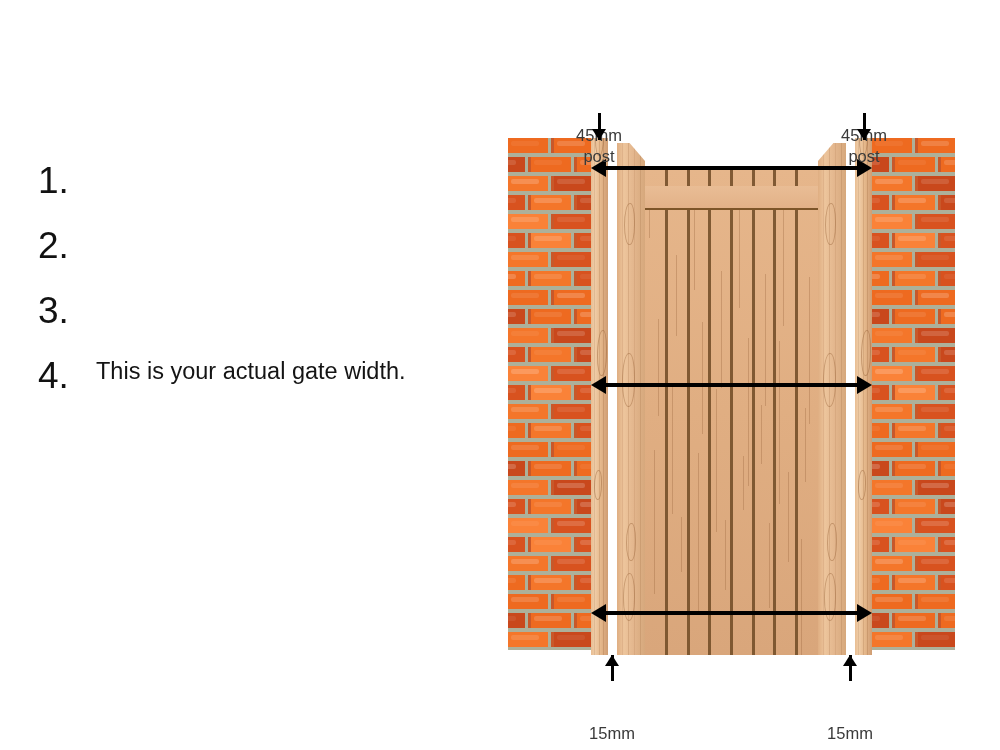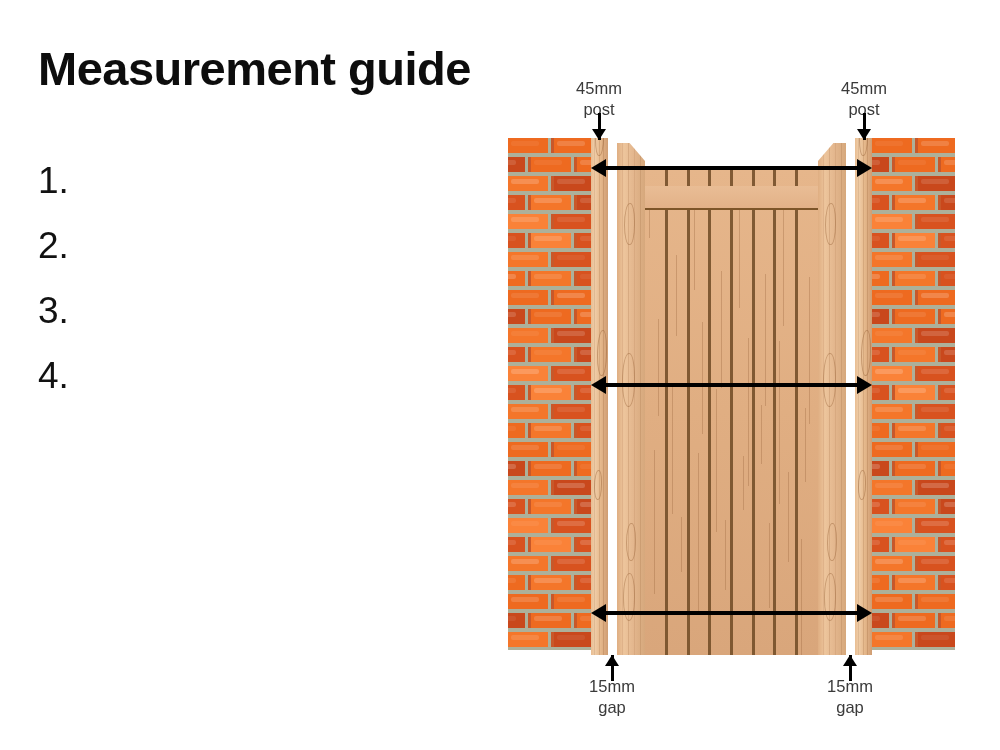--- a/index.html
+++ b/index.html
@@ -141,58 +141,58 @@
   .measure-label{
     position:absolute;
     font-size:25px;color:#1d1d1d;font-weight:400;
     white-space:nowrap;text-align:center;
   }
 
   
   .callout{
     position:absolute;
     font-size:16.5px;color:#3a3a3a;line-height:1.3;
-    text-align:center;white-space:nowrap;
+    text-align:center;white-space:nowrap;margin-top:47px;
   }
   .callout-arrow{position:absolute;width:14px;}
   .callout-arrow .stem{
     position:absolute;left:6px;top:0;width:2.5px;height:100%;
     background:#000;
   }
   .callout-arrow .tip{
     position:absolute;left:0;width:0;height:0;
     border-left:7px solid transparent;
     border-right:7px solid transparent;
   }
   .callout-arrow.down .tip{bottom:0;border-top:11px solid #000;}
   .callout-arrow.up   .tip{top:0;border-bottom:11px solid #000;}
 </style>
 </head>
 <body>
 
 <div id="page">
 
-  <div id="page-title">Measurement guide</div>
 
   <div id="steps">
 
     <div class="step">
       <div class="step-num">1.</div>
     </div>
 
     <div class="step">
       <div class="step-num">2.</div>
     </div>
 
     <div class="step">
       <div class="step-num">3.</div>
     </div>
 
     <div class="step">
       <div class="step-num">4.</div>
+      <div class="step-text">This is your actual gate width.</div>
     </div>
 
   </div>
 
   <div id="diagram">
 
     <div class="brick-wall" id="wall-left" style="left: 508px; top: 138px; width: 83px; height: 512px;">
         <div class="course" style="top: 0px;">
           <div class="brick " style="left: 0px; width: 43px;">
             <div class="hl" style="opacity: 0.25;"></div>

